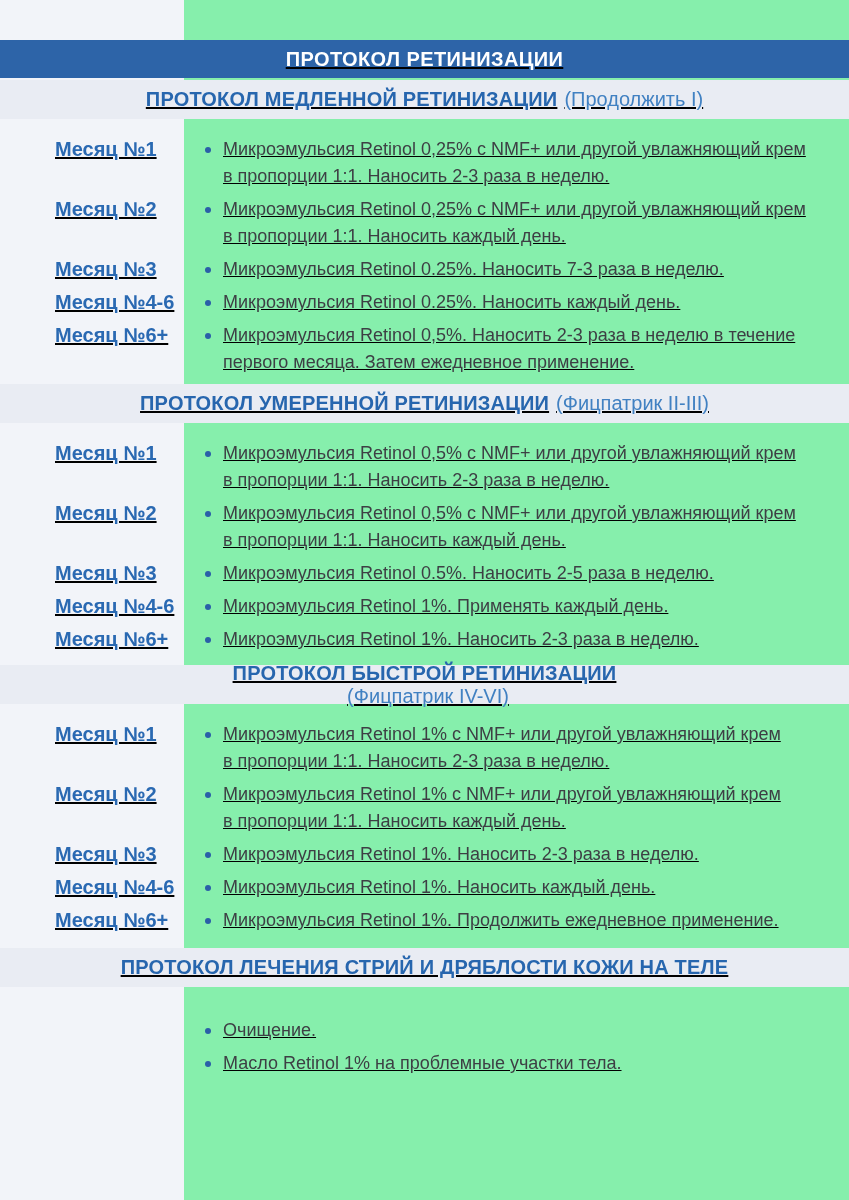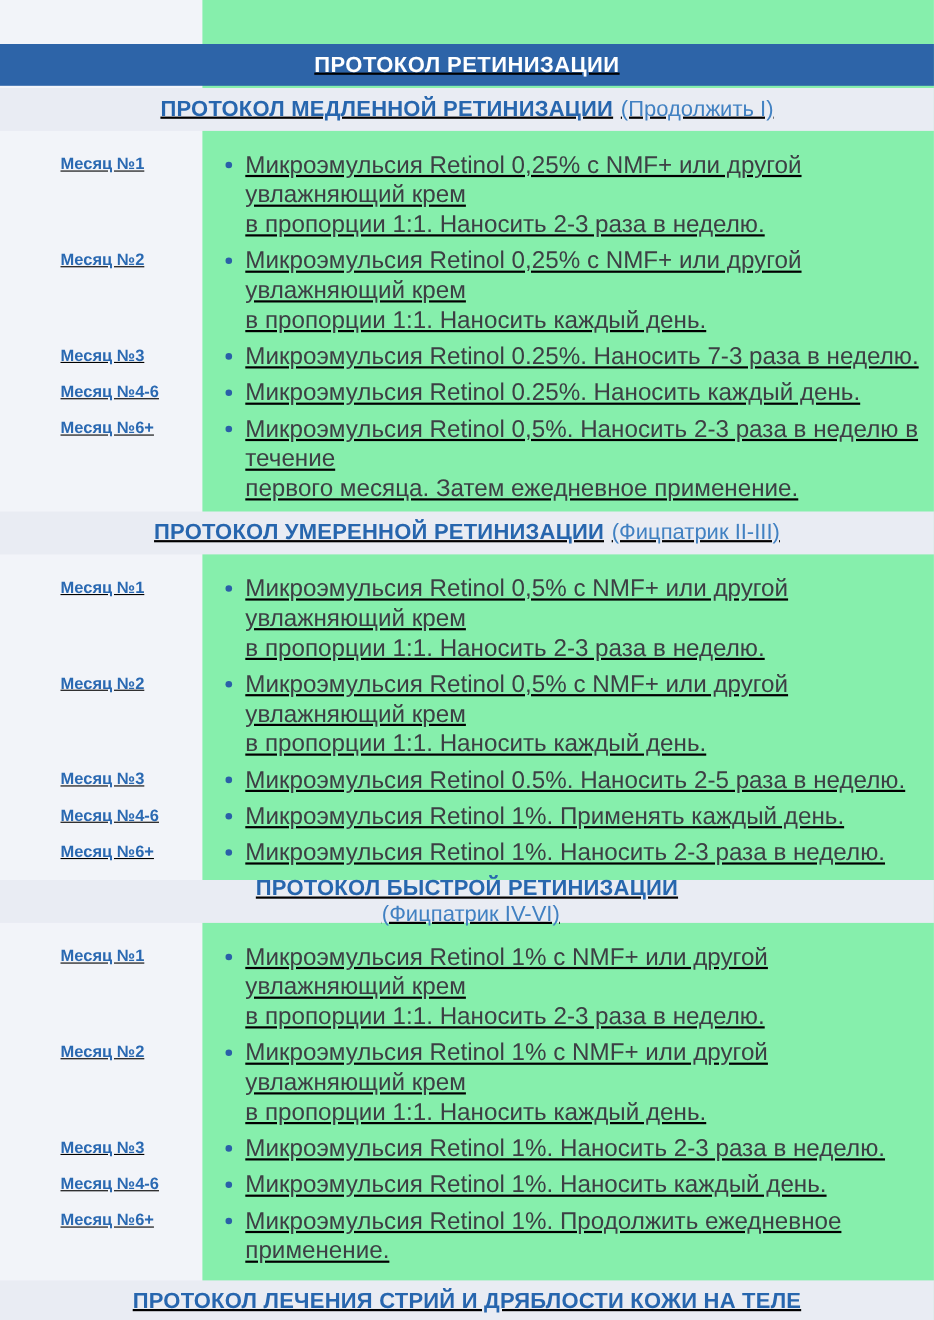--- a/index.html
+++ b/index.html
@@ -69,41 +69,41 @@
   .row {
     display: flex;
     align-items: flex-start;
     margin-bottom: 6px;
   }
   .month-label {
     width: 150px;
     padding-left: 55px;
     box-sizing: content-box;
     color: #2a69b2;
-    font-size: 15px;
+    font-size: 20px;
     font-weight: 700;
     line-height: 27px;
     flex: 0 0 auto;
   }
   .cell {
     flex: 1 1 auto;
     display: flex;
     align-items: flex-start;
   }
   .bullet-icon {
     flex: 0 0 auto;
     width: 6px; height: 6px;
     border-radius: 50%;
     background: #2a5fa8;
     margin-top: 11px;
     margin-right: 12px;
   }
   .row-text {
     color: #3d3f44;
-    font-size: 22px;
+    font-size: 18px;
     line-height: 27px;
     white-space: pre-line;
     max-width: 615px;
   }
 </style>
 </head>
 <body>
 
 <div class="page">
   <div class="left-stripe"></div>

